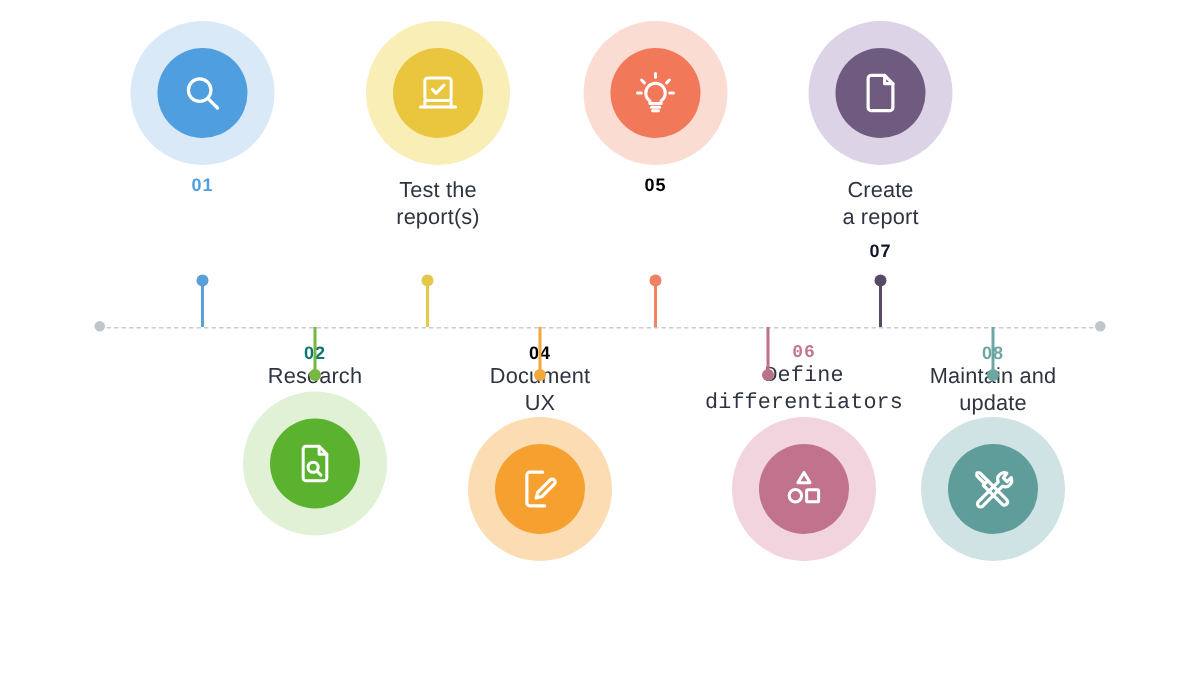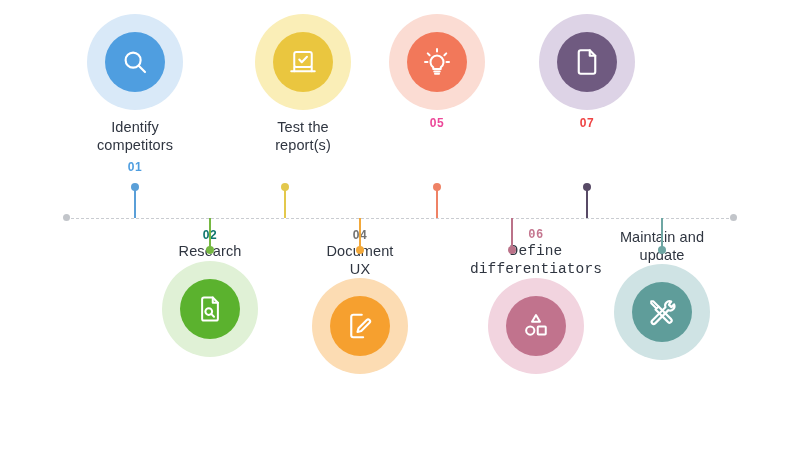--- a/index.html
+++ b/index.html
@@ -125,61 +125,58 @@
       <div class="node top" style="left: 135px;">
     <div class="circle-wrap">
       <div class="halo" style="background:#d9e9f8"></div>
       <div class="disc" style="background:#4f9ee0">
             <svg width="30" height="30" viewBox="0 0 24 24" fill="none" stroke="#ffffff" stroke-width="1.7" stroke-linecap="round" stroke-linejoin="round">
       <circle cx="10.5" cy="10.5" r="6"></circle>
               <line x1="15" y1="15" x2="20" y2="20"></line>
             </svg>
           </div>
     </div>
-    <div class="label">
-      <span>Identify</span><br><span>competitors</span>
-    </div>
     <div class="num" style="color:#4f9ee0">01</div>
       </div>
       <div class="node bottom" style="left: 210px;">
     <div class="num" style="color:#0f766e">02</div>
     <div class="label">
       <span>Research</span>
     </div>
     <div class="circle-wrap">
       <div class="halo" style="background:#e0f1d6"></div>
       <div class="disc" style="background:#5bb22e">
             <svg width="30" height="30" viewBox="0 0 24 24" fill="none" stroke="#ffffff" stroke-width="1.6" stroke-linecap="round" stroke-linejoin="round">
       <path d="M14.2 2.8H7.2a1.5 1.5 0 0 0-1.5 1.5v15.4a1.5 1.5 0 0 0 1.5 1.5h9.6a1.5 1.5 0 0 0 1.5-1.5V7z"></path>
       <polyline points="14.2,2.8 14.2,7 18.3,7"></polyline>
       <circle cx="11" cy="14" r="2.7"></circle>
               <line x1="13.1" y1="16.1" x2="15.2" y2="18.2"></line>
             </svg>
           </div>
     </div>
       </div>
-      <div class="node top" style="left: 303px;">
+      <div class="node top" style="left: 292px;">
     <div class="circle-wrap">
       <div class="halo" style="background:#faeeb7"></div>
       <div class="disc" style="background:#eac63f">
             <svg width="30" height="30" viewBox="0 0 24 24" fill="none" stroke="#ffffff" stroke-width="1.6" stroke-linecap="round" stroke-linejoin="round">
       <rect x="5" y="4" width="14" height="12" rx="1.6"></rect>
       <polyline points="9,10 11,12.2 15.2,7.8"></polyline>
       <path d="M2.6 19.4h18.8"></path>
               <path d="M5 16v3.4"></path>
               <path d="M19 16v3.4"></path>
             </svg>
           </div>
     </div>
     <div class="label">
       <span>Test the</span><br><span>report(s)</span>
     </div>
       </div>
       <div class="node bottom" style="left: 360px;">
-    <div class="num" style="color:#737373">04</div>
+    <div class="num" style="color:#000000">04</div>
     <div class="label">
       <span>Document</span><br><span>UX</span>
     </div>
     <div class="circle-wrap">
       <div class="halo" style="background:#fcdcb3"></div>
       <div class="disc" style="background:#f6a02f">
             <svg width="30" height="30" viewBox="0 0 24 24" fill="none" stroke="#ffffff" stroke-width="1.7" stroke-linecap="round" stroke-linejoin="round">
       <path d="M13.4 3H6.6A1.6 1.6 0 0 0 5 4.6v14.8A1.6 1.6 0 0 0 6.6 21h7.9"></path>
       <path d="M19.6 9.4l-6.6 6.6-3 .8.8-3 6.6-6.6a1.55 1.55 0 0 1 2.2 2.2z"></path>
             </svg>
@@ -195,21 +192,21 @@
       <path d="M9.8 19.6h4.4"></path>
               <path d="M10.4 21.4h3.2"></path>
       <path d="M12 1.6v2"></path>
               <path d="M4.6 5.1l1.5 1.5"></path>
               <path d="M19.4 5.1l-1.5 1.5"></path>
       <path d="M2.4 12h2"></path>
               <path d="M19.6 12h2"></path>
             </svg>
           </div>
     </div>
-    <div class="num" style="color:#ec4899">05</div>
+    <div class="num" style="color:#000000">05</div>
       </div>
       <div class="node bottom" style="left: 536px; font-family: Liberation Mono, monospace;">
     <div class="num" style="color:#c4768f">06</div>
     <div class="label">
       <span>Define</span><br><span>differentiators</span>
     </div>
     <div class="circle-wrap">
       <div class="halo" style="background:#f2d4df"></div>
       <div class="disc" style="background:#c1738d">
             <svg width="30" height="30" viewBox="0 0 24 24" fill="none" stroke="#ffffff" stroke-width="1.6" stroke-linecap="round" stroke-linejoin="round">
@@ -223,23 +220,27 @@
       <div class="node top" style="left: 587px;">
     <div class="circle-wrap">
       <div class="halo" style="background:#ddd3e6"></div>
       <div class="disc" style="background:#6f5a80">
             <svg width="30" height="30" viewBox="0 0 24 24" fill="none" stroke="#ffffff" stroke-width="1.7" stroke-linecap="round" stroke-linejoin="round">
       <path d="M14.2 2.6H7a1.6 1.6 0 0 0-1.6 1.6v15.6A1.6 1.6 0 0 0 7 21.4h10a1.6 1.6 0 0 0 1.6-1.6V7z"></path>
       <polyline points="14.2,2.6 14.2,7 18.6,7"></polyline>
             </svg>
           </div>
     </div>
-    <div class="num" style="color:#ef4444">07</div>
+    <div class="label">
+      <span>Create</span><br><span>a report</span>
+    </div>
+    <div class="num" style="color:#0f172a">07</div>
       </div>
       <div class="node bottom" style="left: 662px;">
+    <div class="num" style="color:#6ea6a3">08</div>
     <div class="label">
       <span>Maintain and</span><br><span>update</span>
     </div>
     <div class="circle-wrap">
       <div class="halo" style="background:#cfe3e4"></div>
       <div class="disc" style="background:#5f9d9a">
             <svg width="30" height="30" viewBox="0 0 24 24" fill="none" stroke="#ffffff" stroke-width="1.7" stroke-linecap="round" stroke-linejoin="round">
       <path d="M5 3.4l4.2 4.2-1.6 1.6L3.4 5V3.4z"></path>
       <path d="M9.2 7.6L19.3 17.7a1.7 1.7 0 0 1-2.4 2.4L6.8 10"></path>
       <path d="M19.4 3.6a3.5 3.5 0 0 0-4.6 4.6L4.2 18.8a1.6 1.6 0 0 0 2.3 2.3L17.1 10.5a3.5 3.5 0 0 0 4.6-4.6l-2.2 2.2-2-2z"></path>

